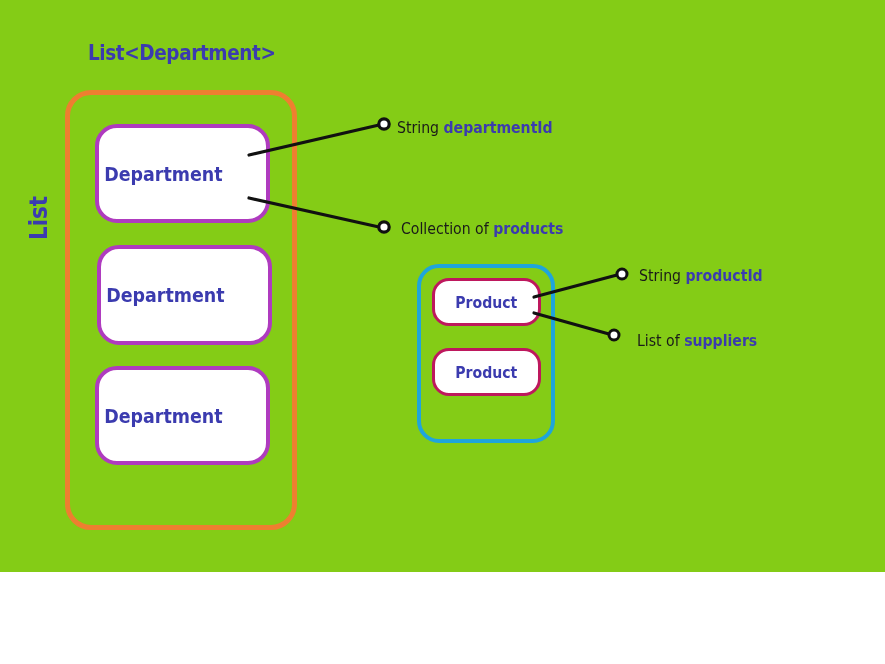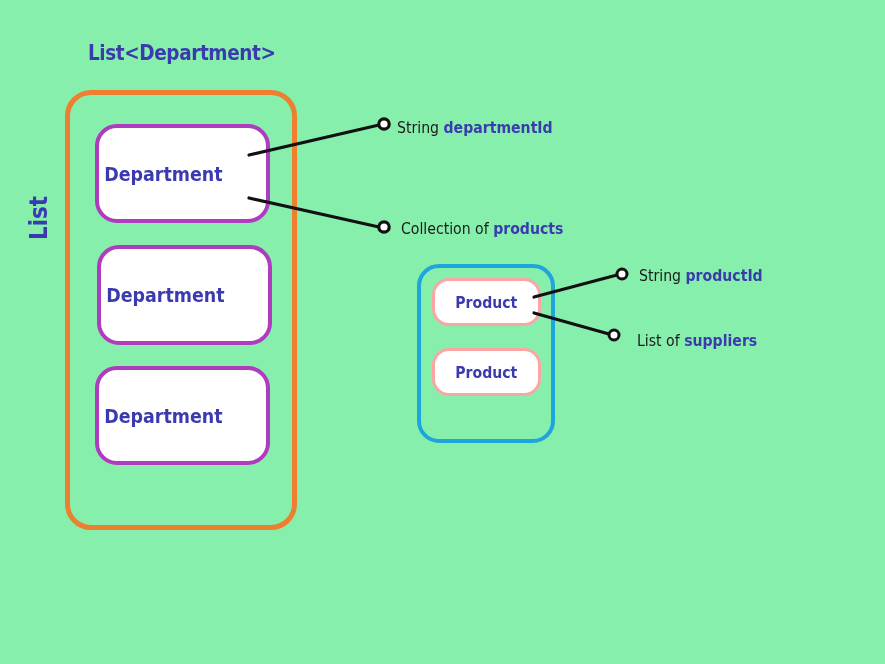--- a/index.html
+++ b/index.html
@@ -7,22 +7,22 @@
     margin: 0;
     padding: 0;
     background: #ffffff;
   }
   body {
     font-family: "DejaVu Sans", sans-serif;
   }
   #canvas {
     position: relative;
     width: 885px;
-    height: 664px;
-    background: #86efac;
+    height: 572px;
+    background: #84cc16;
     overflow: hidden;
   }
 
   
   .title {
     position: absolute;
     left: 88px;
     top: 40px;
     font-family: "DejaVu Sans", sans-serif;
     font-weight: bold;
@@ -94,21 +94,21 @@
     box-sizing: border-box;
     border: 4px solid #1FA5DB;
     border-radius: 22px;
     background: transparent;
   }
 
   
   .prod-box {
     position: absolute;
     box-sizing: border-box;
-    border: 3px solid #fca5a5;
+    border: 3px solid #be185d;
     border-radius: 17px;
     background: #ffffff;
     display: flex;
     align-items: center;
     justify-content: center;
     text-align: right;
   }
   .prod-box .lbl {
     font-family: "DejaVu Sans", sans-serif;
     font-weight: bold;

